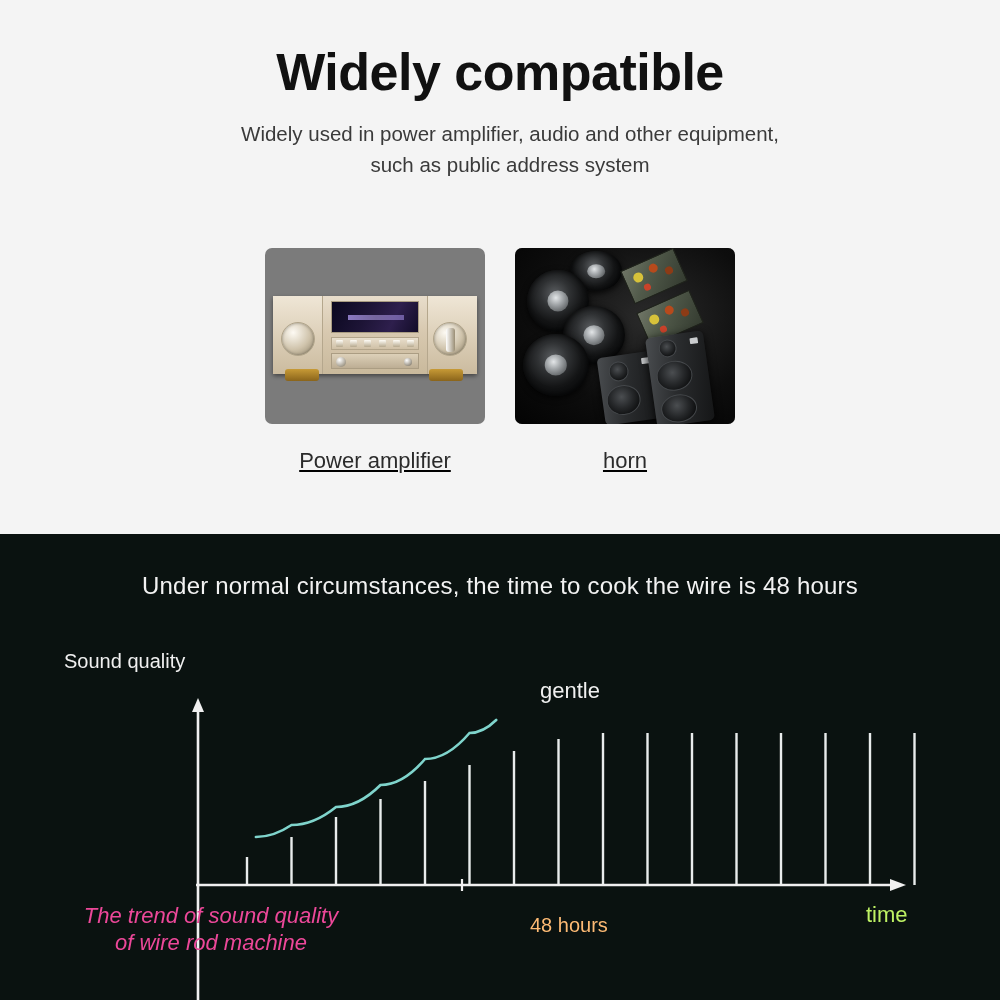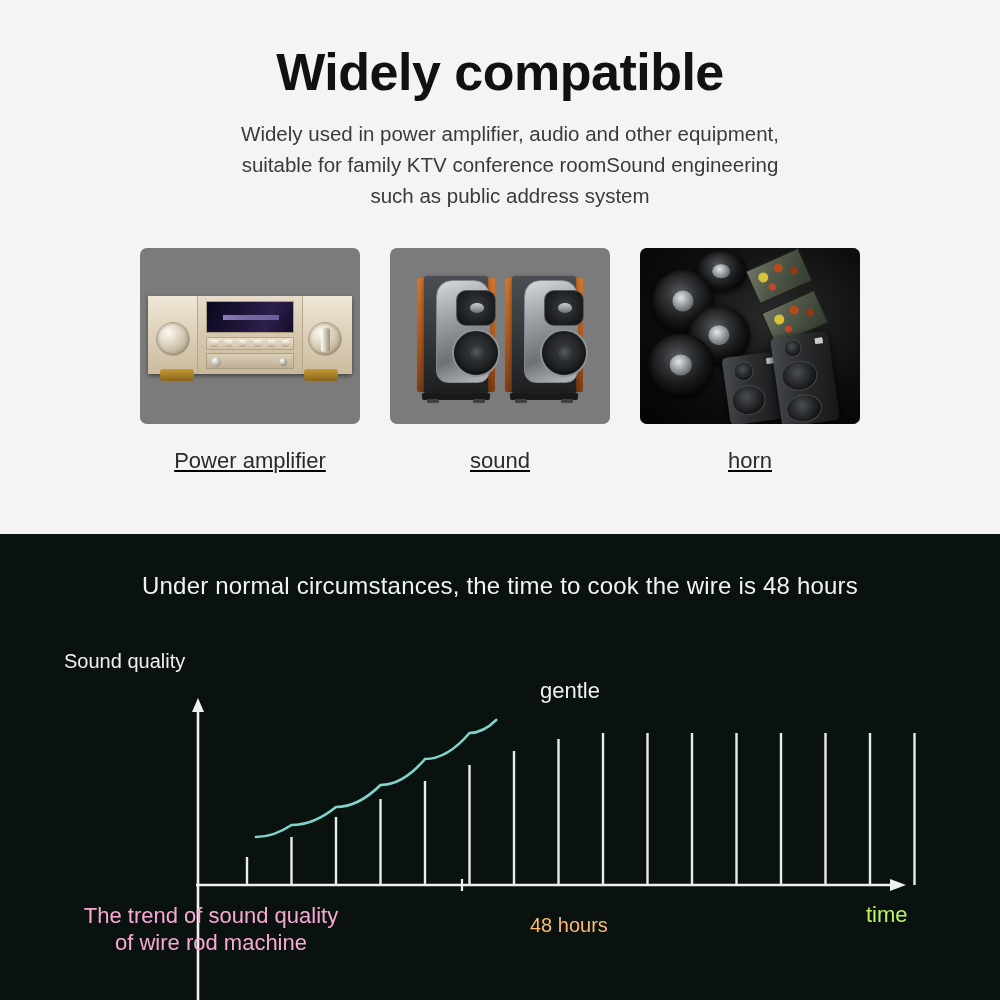--- a/index.html
+++ b/index.html
@@ -208,41 +208,40 @@
     position:absolute; left:64px; top:116px;
     font-size:20px; color:#f0f0f0;
   }
   #gentle-label {
     position:absolute; left:540px; top:144px;
     font-size:22px; color:#f0f0f0;
   }
   #chart-svg { position:absolute; left:0; top:0; width:1000px; height:466px; }
   #x-caption-left {
     position:absolute; left:46px; top:368px; width:330px;
-    font-size:22px; color:#f9a8d4; line-height:27px; text-align:center;
+    font-size:22px; color:#ec4899; line-height:27px; text-align:center;font-style:italic;
   }
   #x-caption-mid {
     position:absolute; left:530px; top:380px;
     font-size:20px; color:#fdba74;
   }
   #x-caption-right {
     position:absolute; left:866px; top:368px;
     font-size:22px; color:#bef264;
   }
 </style>
 </head>
 <body>
 
 <div id="top-section">
 
   <h1 id="page-title">Widely compatible</h1>
 
   <div id="subtitle">
     <div>Widely used in power amplifier, audio and other equipment,</div>
-    <div>suitable for family KTV conference roomSound engineering</div>
     <div>such as public address system</div>
   </div>
 
   <div id="cards">
 
     <div class="card">
       <div class="thumb">
         <div class="amp-body">
           <div class="amp-side l"></div>
           <div class="amp-side r"></div>
@@ -258,49 +257,20 @@
             <i></i>
           </div>
           <div class="amp-lowrow"></div>
           <div class="amp-post l"></div>
           <div class="amp-post r"></div>
         </div>
       </div>
       <div class="card-caption">Power amplifier</div>
     </div>
 
-    <div class="card">
-      <div class="thumb">
-        <div class="spk-wrap">
-          <div class="spk">
-            <div class="spk-wood l"></div>
-            <div class="spk-wood r"></div>
-            <div class="spk-box">
-              <div class="spk-baffle">
-                <div class="spk-tweeter"></div>
-                <div class="spk-woofer"></div>
-              </div>
-            </div>
-            <div class="spk-foot"></div>
-          </div>
-          <div class="spk">
-            <div class="spk-wood l"></div>
-            <div class="spk-wood r"></div>
-            <div class="spk-box">
-              <div class="spk-baffle">
-                <div class="spk-tweeter"></div>
-                <div class="spk-woofer"></div>
-              </div>
-            </div>
-            <div class="spk-foot"></div>
-          </div>
-        </div>
-      </div>
-      <div class="card-caption">sound</div>
-    </div>
 
     <div class="card">
       <div class="thumb">
         <div class="horn-bg">
           <div class="driver d2"></div>
           <div class="driver d1"></div>
           <div class="driver d3"></div>
           <div class="driver d4"></div>
           <div class="pcb p1">
             <i class="c1"></i>

